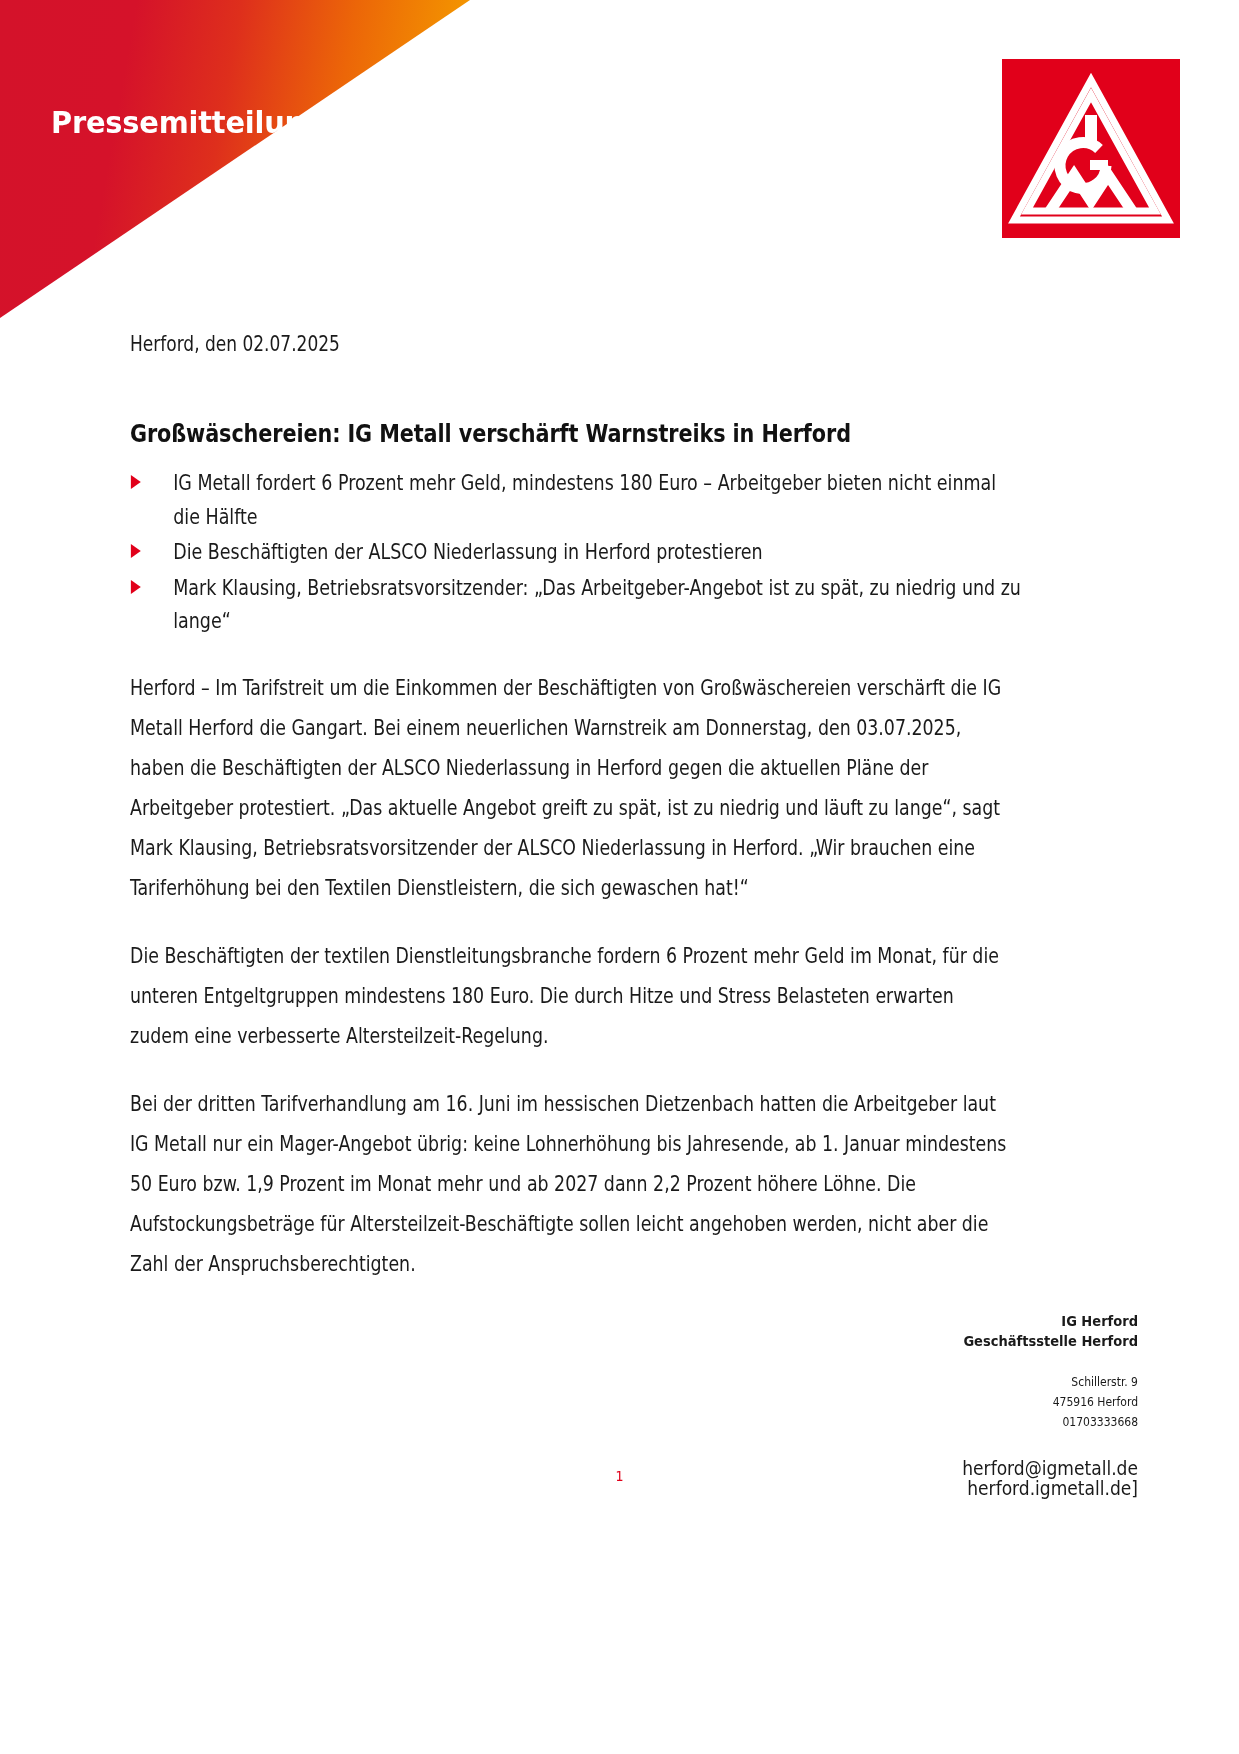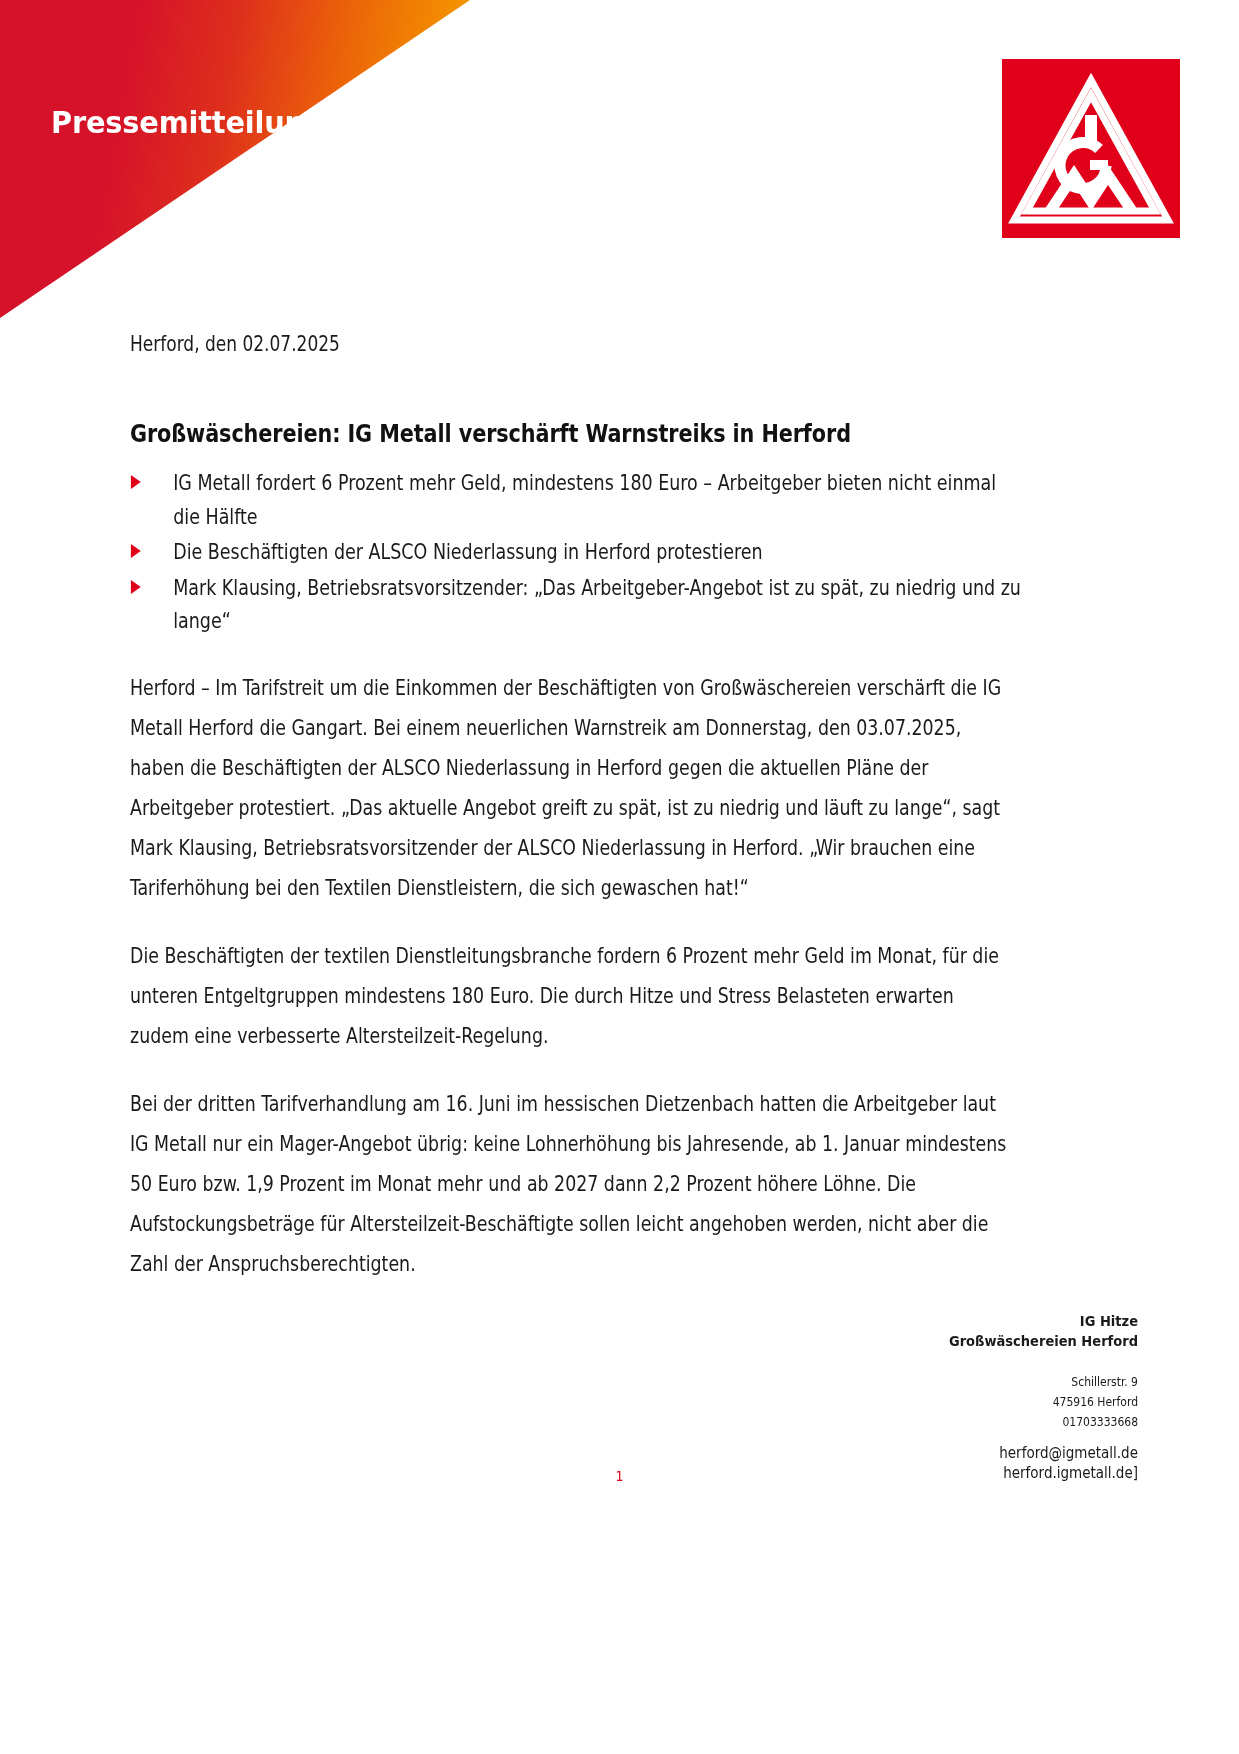--- a/index.html
+++ b/index.html
@@ -170,22 +170,22 @@
     font-size: 14.5px;
     font-weight: 700;
     line-height: 20px;
   }
   .footer-addr {
     margin-top: 21px;
     font-size: 12px;
     line-height: 20px;
   }
   .footer-contact {
-    margin-top: 11px;
-    font-size: 15px;
+    margin-top: 26px;
+    font-size: 19px;
     line-height: 20px;
   }
 
   .page-number {
     position: absolute;
     left: 0;
     top: 1468px;
     width: 1239px;
     text-align: center;
     font-family: "DejaVu Sans Condensed", "Liberation Sans Narrow", "Liberation Sans", sans-serif;
@@ -239,22 +239,22 @@
   </ul>
 
   <div class="body-block">
     <p class="para">Herford – Im Tarifstreit um die Einkommen der Beschäftigten von Großwäschereien verschärft die IG Metall Herford die Gangart. Bei einem neuerlichen Warnstreik am Donnerstag, den 03.07.2025, haben die Beschäftigten der ALSCO Niederlassung in Herford gegen die aktuellen Pläne der Arbeitgeber protestiert. „Das aktuelle Angebot greift zu spät, ist zu niedrig und läuft zu lange“, sagt Mark Klausing, Betriebsratsvorsitzender der ALSCO Niederlassung in Herford. „Wir brauchen eine Tariferhöhung bei den Textilen Dienstleistern, die sich gewaschen hat!“</p>
     <p class="para">Die Beschäftigten der textilen Dienstleitungsbranche fordern 6 Prozent mehr Geld im Monat, für die unteren Entgeltgruppen mindestens 180 Euro. Die durch Hitze und Stress Belasteten erwarten zudem eine verbesserte Altersteilzeit-Regelung.</p>
     <p class="para">Bei der dritten Tarifverhandlung am 16. Juni im hessischen Dietzenbach hatten die Arbeitgeber laut IG Metall nur ein Mager-Angebot übrig: keine Lohnerhöhung bis Jahresende, ab 1. Januar mindestens 50 Euro bzw. 1,9 Prozent im Monat mehr und ab 2027 dann 2,2 Prozent höhere Löhne. Die Aufstockungsbeträge für Altersteilzeit-Beschäftigte sollen leicht angehoben werden, nicht aber die Zahl der Anspruchsberechtigten.</p>
   </div>
 
   <div class="footer">
     <div class="footer-org">
-      <div>IG Hitze</div>
-      <div>Großwäschereien Herford</div>
+      <div>IG Herford</div>
+      <div>Geschäftsstelle Herford</div>
     </div>
     <div class="footer-addr">
       <div>Schillerstr. 9</div>
       <div>475916 Herford</div>
       <div>01703333668</div>
     </div>
     <div class="footer-contact">
       <div>herford@igmetall.de</div>
       <div>herford.igmetall.de]</div>
     </div>

